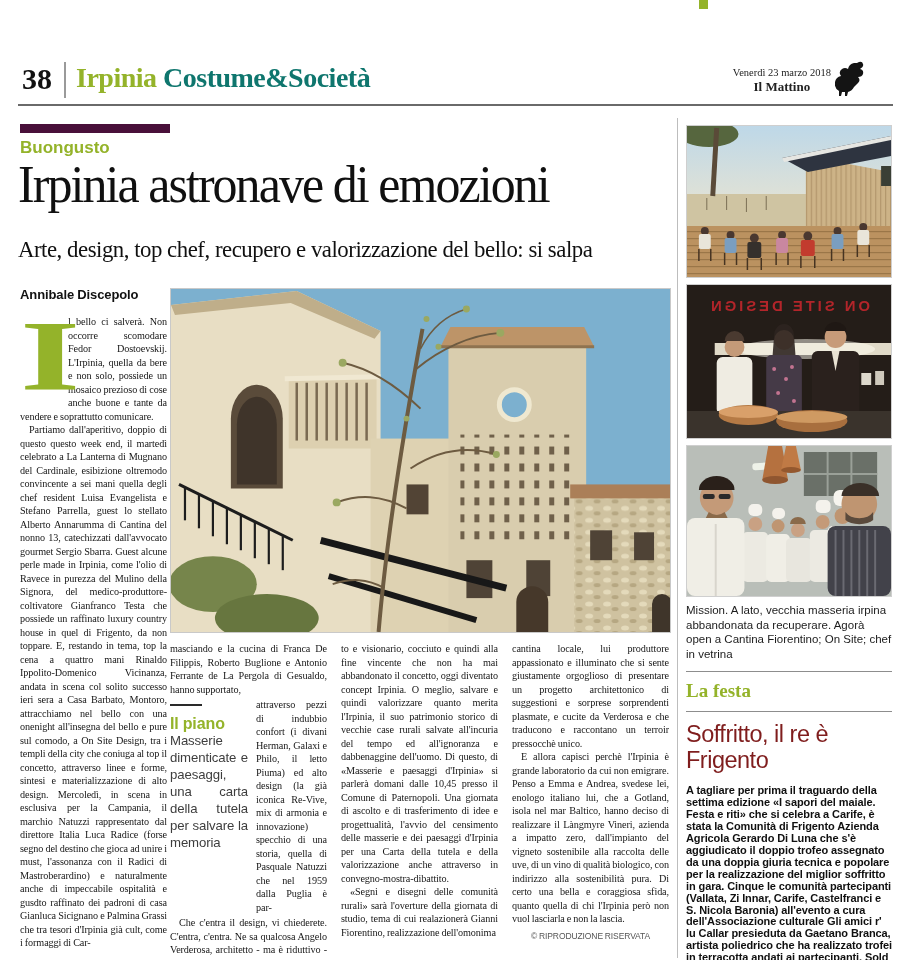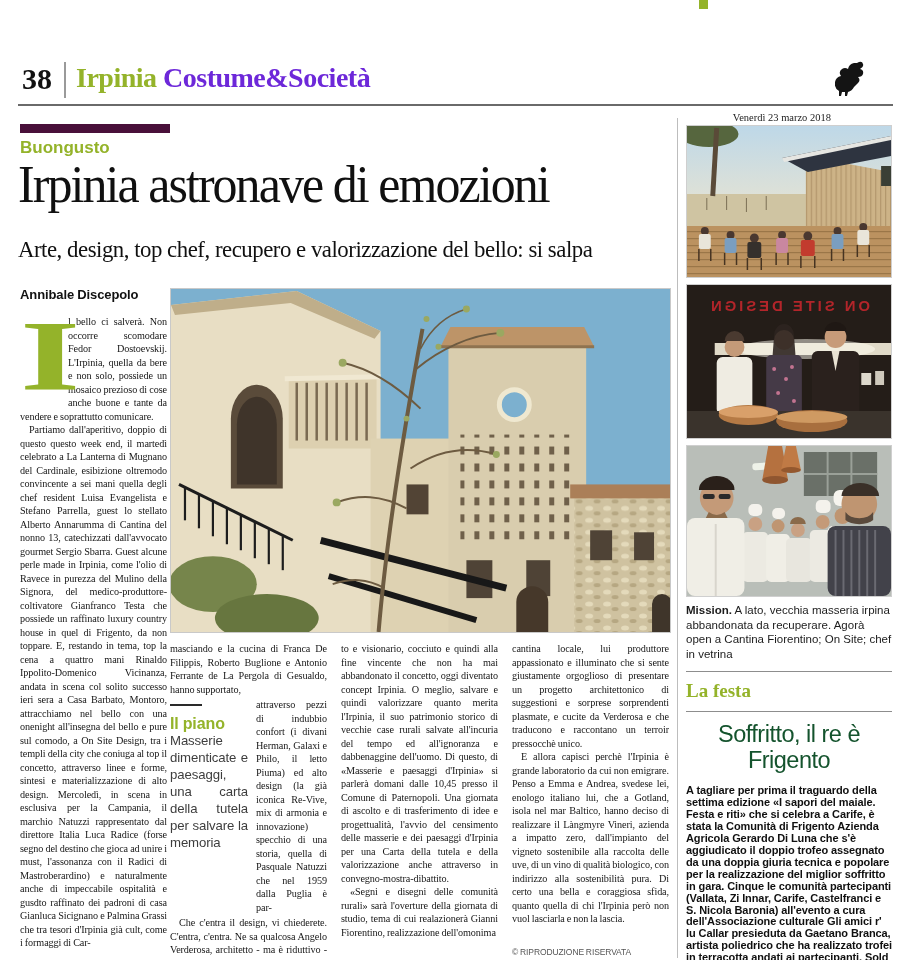--- a/index.html
+++ b/index.html
@@ -6,22 +6,22 @@
   .page{position:relative;width:911px;height:960px;background:#ffffff;overflow:hidden;
         font-family:"Liberation Sans",sans-serif;color:#151515;}
   .abs{position:absolute;}
 
   
   .green-tick{left:699px;top:0;width:9px;height:9px;background:#94b32a;}
   .page-num{left:22px;top:64px;font:bold 30px/1 "Liberation Serif",serif;color:#111;}
   .mast-div{left:64px;top:62px;width:2px;height:36px;background:#9a9a9a;}
   .section-title{left:76px;top:64px;font:bold 28px/1 "Liberation Serif",serif;letter-spacing:-0.5px;}
   .section-title .green{color:#94b32a;}
-  .section-title .black{color:#6d28d9;font-weight:bold;font-family:Liberation Serif, serif;}
-  .date-block{right:80px;top:66px;text-align:left;font-family:"Liberation Serif",serif;color:#222;margin-top:45px;}
+  .section-title .black{color:#0f766e;font-weight:bold;font-family:Liberation Serif, serif;}
+  .date-block{right:80px;top:66px;text-align:center;font-family:"Liberation Serif",serif;color:#222;}
   .date-line{font-size:10.5px;line-height:13px;}
   .masthead-name{font-size:13px;font-weight:bold;line-height:15px;}
   .rooster{right:46px;top:60px;width:30px;height:38px;}
   .header-rule{left:18px;top:104px;width:875px;height:2px;background:#6a6a6a;}
 
   
   .kicker-bar{left:20px;top:124px;width:150px;height:9px;background:#49103a;}
   .kicker{left:20px;top:139px;font:bold 17px/1 "Liberation Sans",sans-serif;color:#94b32a;}
   .headline{left:18px;top:158px;width:660px;font:normal 52px/1.05 "Liberation Serif",serif;
             color:#101010;letter-spacing:-2px;white-space:nowrap;transform:scaleX(0.96);transform-origin:0 0;}
@@ -42,33 +42,33 @@
   .main-photo svg{display:block;width:100%;height:100%;}
 
   .three-cols{left:170px;top:642px;width:501px;height:316px;display:flex;gap:14px;overflow:hidden;}
   .tc{width:157px;overflow:hidden;}
   .wrap-row{display:flex;gap:8px;margin:2px 0;}
   .ilpiano{width:78px;flex:none;}
   .ilpiano-rule{width:32px;height:2px;background:#2a2a2a;margin:6px 0 10px;}
   .ilpiano-title{font:bold 16px/1 "Liberation Sans",sans-serif;color:#94b32a;}
   .ilpiano-text{font:13.2px/17px "Liberation Sans",sans-serif;color:#3d3d3d;}
   .narrow{flex:1;}
-  .copyright{text-align:left;font:8.5px/10px "Liberation Sans",sans-serif;color:#555;margin-top:21px;}
+  .copyright{text-align:center;font:8.5px/10px "Liberation Sans",sans-serif;color:#555;margin-top:5px;}
 
   
   .v-rule{left:677px;top:118px;width:1px;height:840px;background:#bdbdbd;}
   .sidebar{left:686px;top:125px;width:206px;}
   .sb-photo{width:206px;margin-bottom:6px;border:1px solid #cfcfcf;box-sizing:border-box;}
   .sb-photo svg{display:block;width:100%;height:100%;}
   .sb-caption{font:11.5px/14.5px "Liberation Sans",sans-serif;color:#1c1c1c;margin:4px 0 10px;}
-  .sb-caption .lead{font-weight:bold;}
+  .sb-caption .lead{font-weight:normal;}
   .sb-rule{height:1px;background:#8d8d8d;margin:6px 0;}
   .lafesta-label{font:bold 19px/1.2 "Liberation Serif",serif;color:#94b32a;padding:2px 0;}
-  .soffritto{font:normal 23.5px/1.1 "Liberation Sans",sans-serif;color:#14532d;
-             letter-spacing:-0.5px;margin:10px 0 12px;text-align:center;}
+  .soffritto{font:normal 23.5px/1.1 "Liberation Sans",sans-serif;color:#7f1d1d;
+             letter-spacing:-0.5px;margin:10px 0 12px;}
   .lafesta-body{font:bold 11px/11.9px "Liberation Sans",sans-serif;color:#101010;
                 letter-spacing:-0.1px;text-align:left;}
 </style>
 </head>
 <body>
 
 <div class="page">
 
   <div class="abs green-tick"></div>
 

